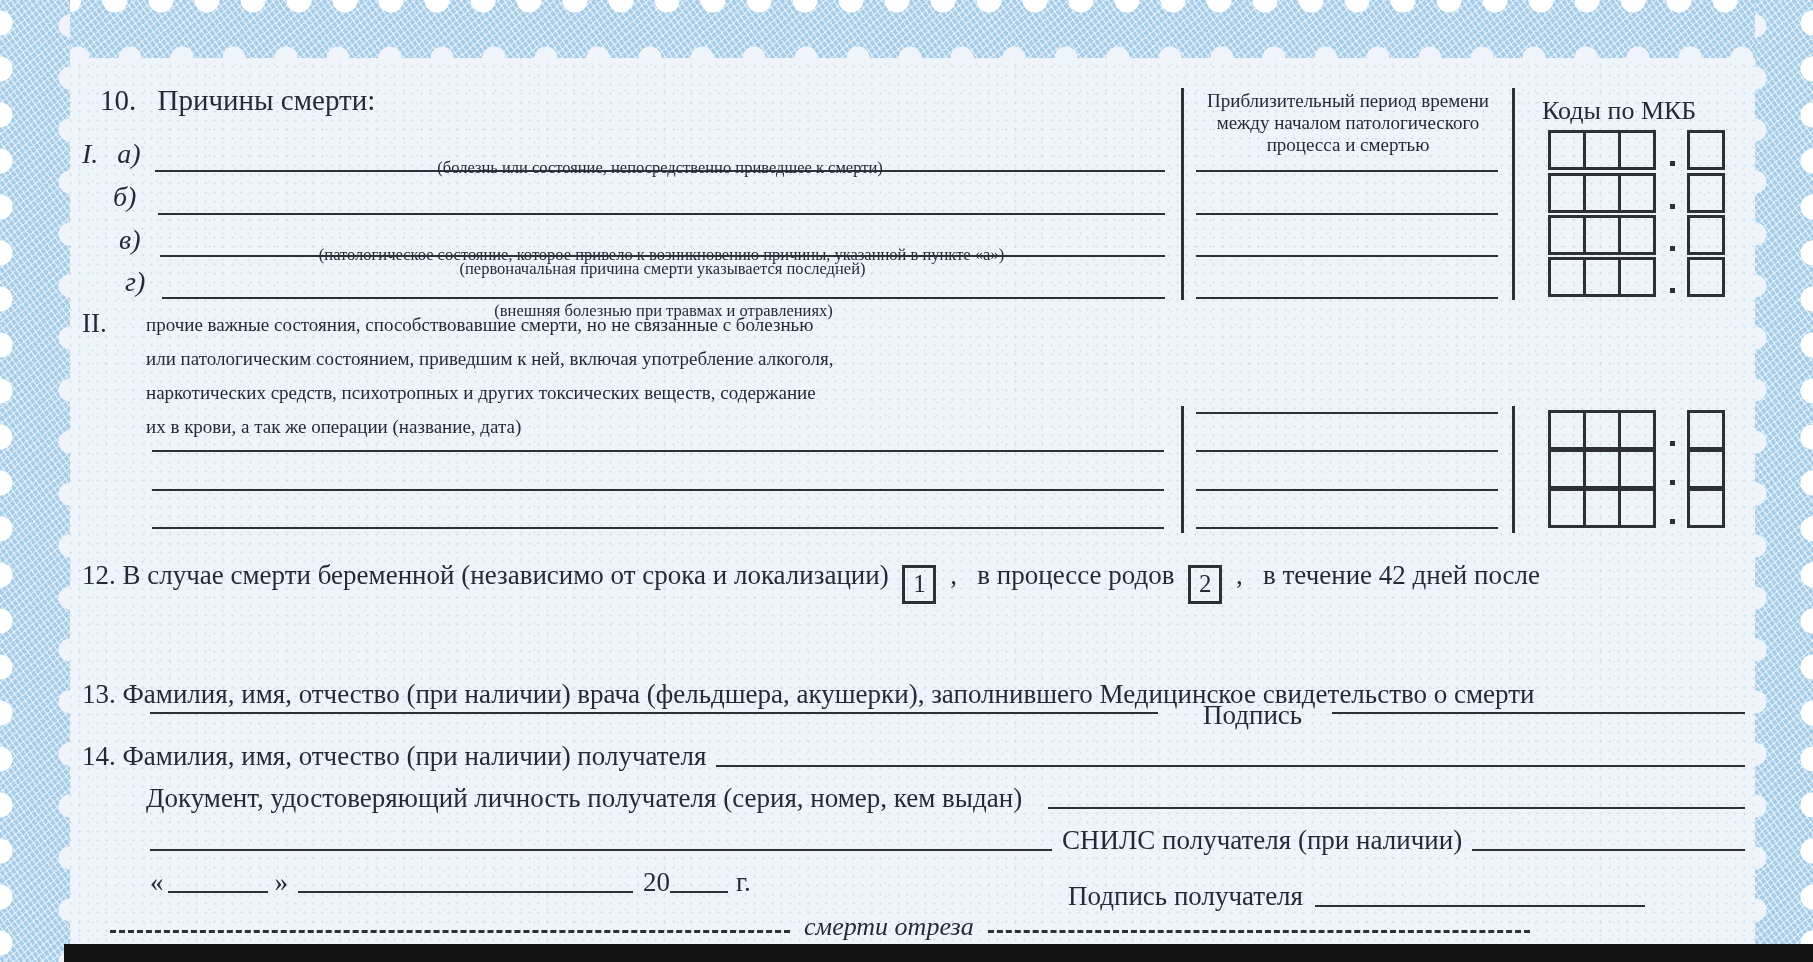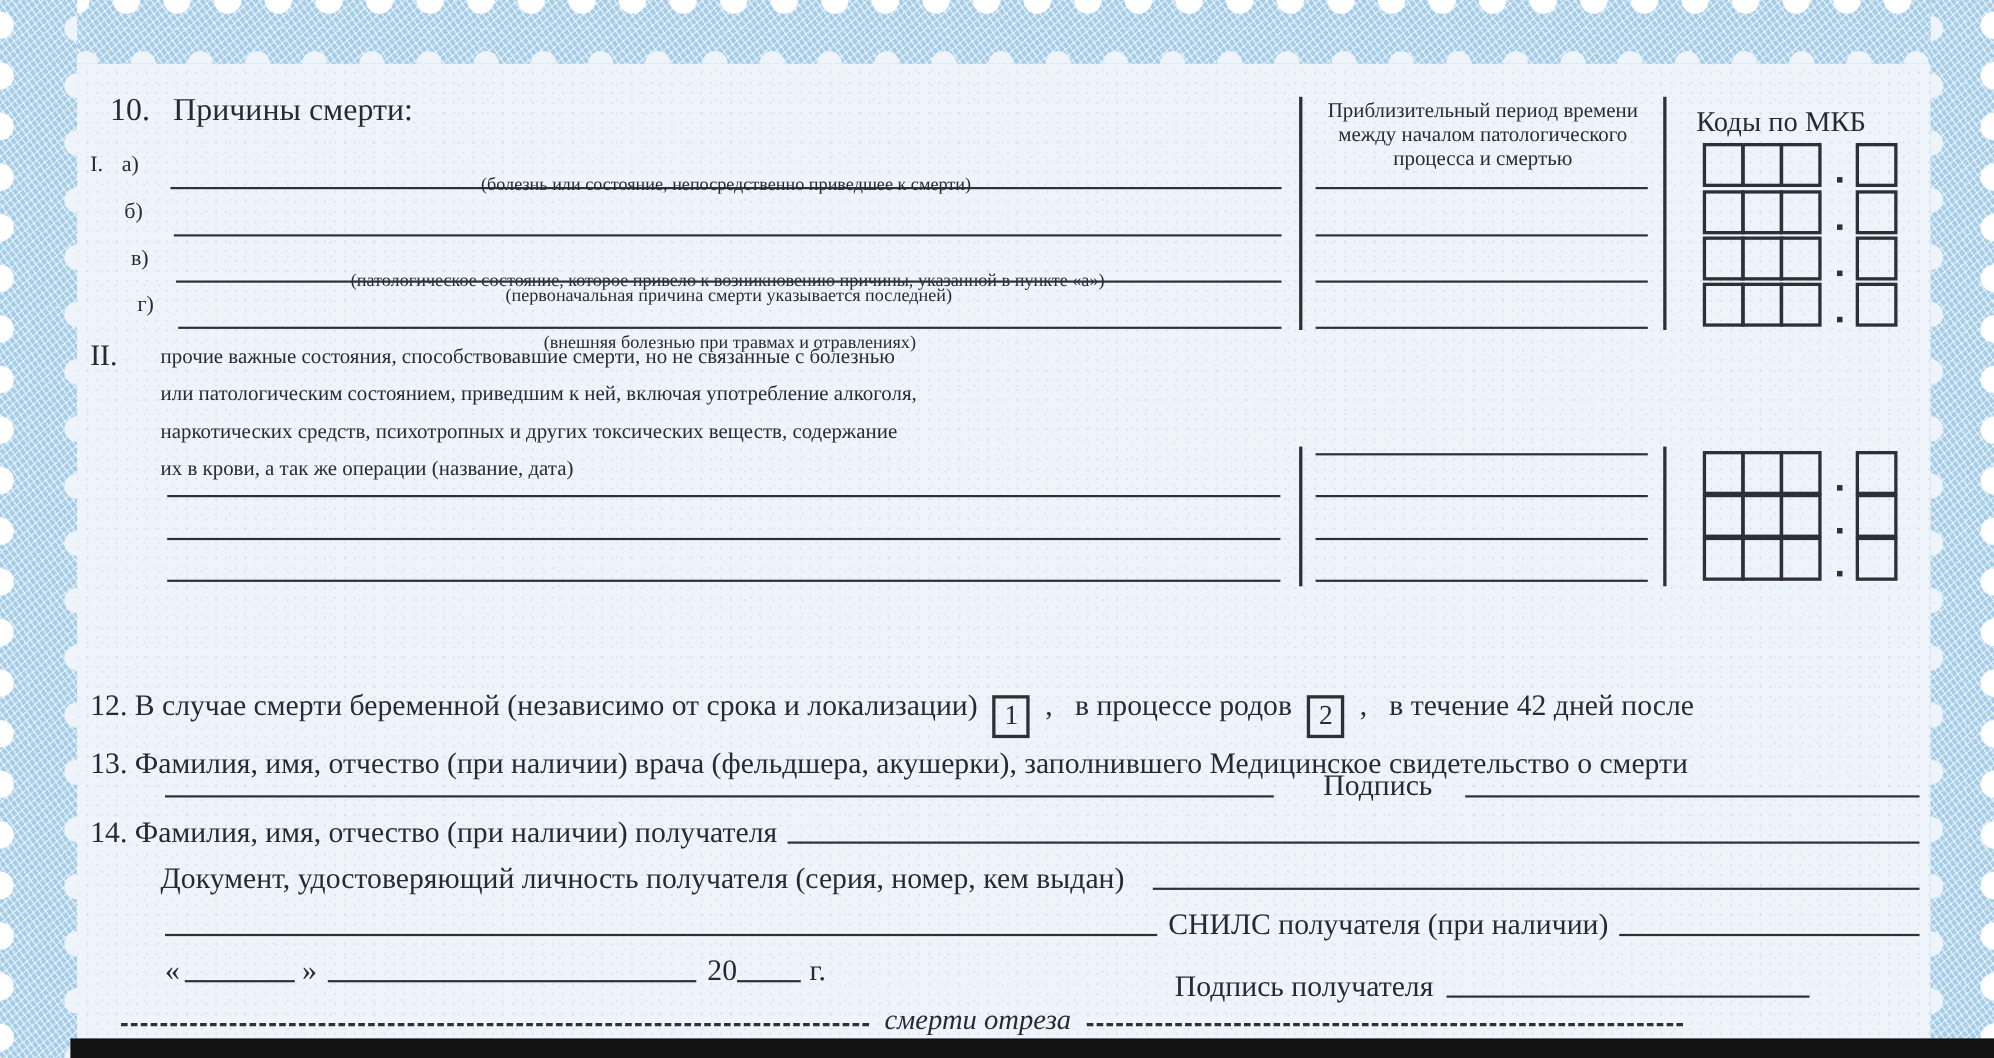--- a/index.html
+++ b/index.html
@@ -42,21 +42,21 @@
   .band-right { right:0; top:0; bottom:0; width:58px; }
   .band-right::before { top:0; bottom:0; right:0; width:26px;
     background-image:radial-gradient(circle at 26px 23px, #fff 12px, transparent 13px);
     background-size:26px 46px; background-repeat:repeat-y; }
   .band-right::after { top:0; bottom:0; left:0; width:24px;
     background-image:radial-gradient(circle at 0px 26px, #eef4f9 11px, transparent 12px);
     background-size:24px 52px; background-repeat:repeat-y; }
 
   .abs { position:absolute; white-space:nowrap; }
   .s10-title { font-size:29px; }
-  .letter { font-size:20px; }
+  .letter { font-size:28px;font-style:italic; }
   .body-text { font-size:27px; }
   .uline { position:absolute; border-top:2px solid #2e3038; height:0; }
   .hint { position:absolute; font-size:16.5px; text-align:center; white-space:nowrap; }
   .vbar { position:absolute; width:3px; background:#2e3038; }
   .pheader { position:absolute; left:1186px; top:90px; width:324px;
     font-size:19px; line-height:22px; text-align:center; white-space:normal; }
   .icd-title { position:absolute; font-size:26px; }
   .icd-row { position:absolute; display:flex; align-items:flex-end; height:40px; }
   .cell { width:38px; height:40px; border:3px solid #2e3038; box-sizing:border-box; background:transparent; }
   .cell + .cell { margin-left:-3px; }
@@ -180,24 +180,24 @@
   </div>
   <div class="icd-row" style="left:1548px;top:488px;">
     <span class="cell"></span>
       <span class="cell"></span>
       <span class="cell"></span>
     <span class="dot"></span>
     <span class="cell"></span>
   </div>
 
 
-  <div class="abs body-text" style="left:82px;top:626px;">12. В случае смерти беременной (независимо от срока и локализации) <span class="numbox">1</span> ,  в процессе родов <span class="numbox">2</span> ,  в течение 42 дней после</div>
+  <div class="abs body-text" style="left:82px;top:560px;">12. В случае смерти беременной (независимо от срока и локализации) <span class="numbox">1</span> ,  в процессе родов <span class="numbox">2</span> ,  в течение 42 дней после</div>
 
   <div class="abs body-text" style="left:82px;top:679px;">13. Фамилия, имя, отчество (при наличии) врача (фельдшера, акушерки), заполнившего Медицинское свидетельство о смерти</div>
-  <div class="frow" style="left:150px;top:700px;width:1595px;height:30px;">
+  <div class="frow" style="left:150px;top:700px;width:1595px;height:30px;align-items:center;">
     <span class="fl" style="flex:0 0 1008px;"></span>
     <span style="margin:0 30px 0 45px;">Подпись</span>
     <span class="fl grow"></span>
   </div>
 
   <div class="frow" style="left:82px;top:742px;width:1663px;height:30px;">
     <span>14. Фамилия, имя, отчество (при наличии) получателя</span>
     <span class="fl grow" style="margin-left:10px;"></span>
   </div>
   <div class="frow" style="left:146px;top:784px;width:1599px;height:30px;gap:20px;">

